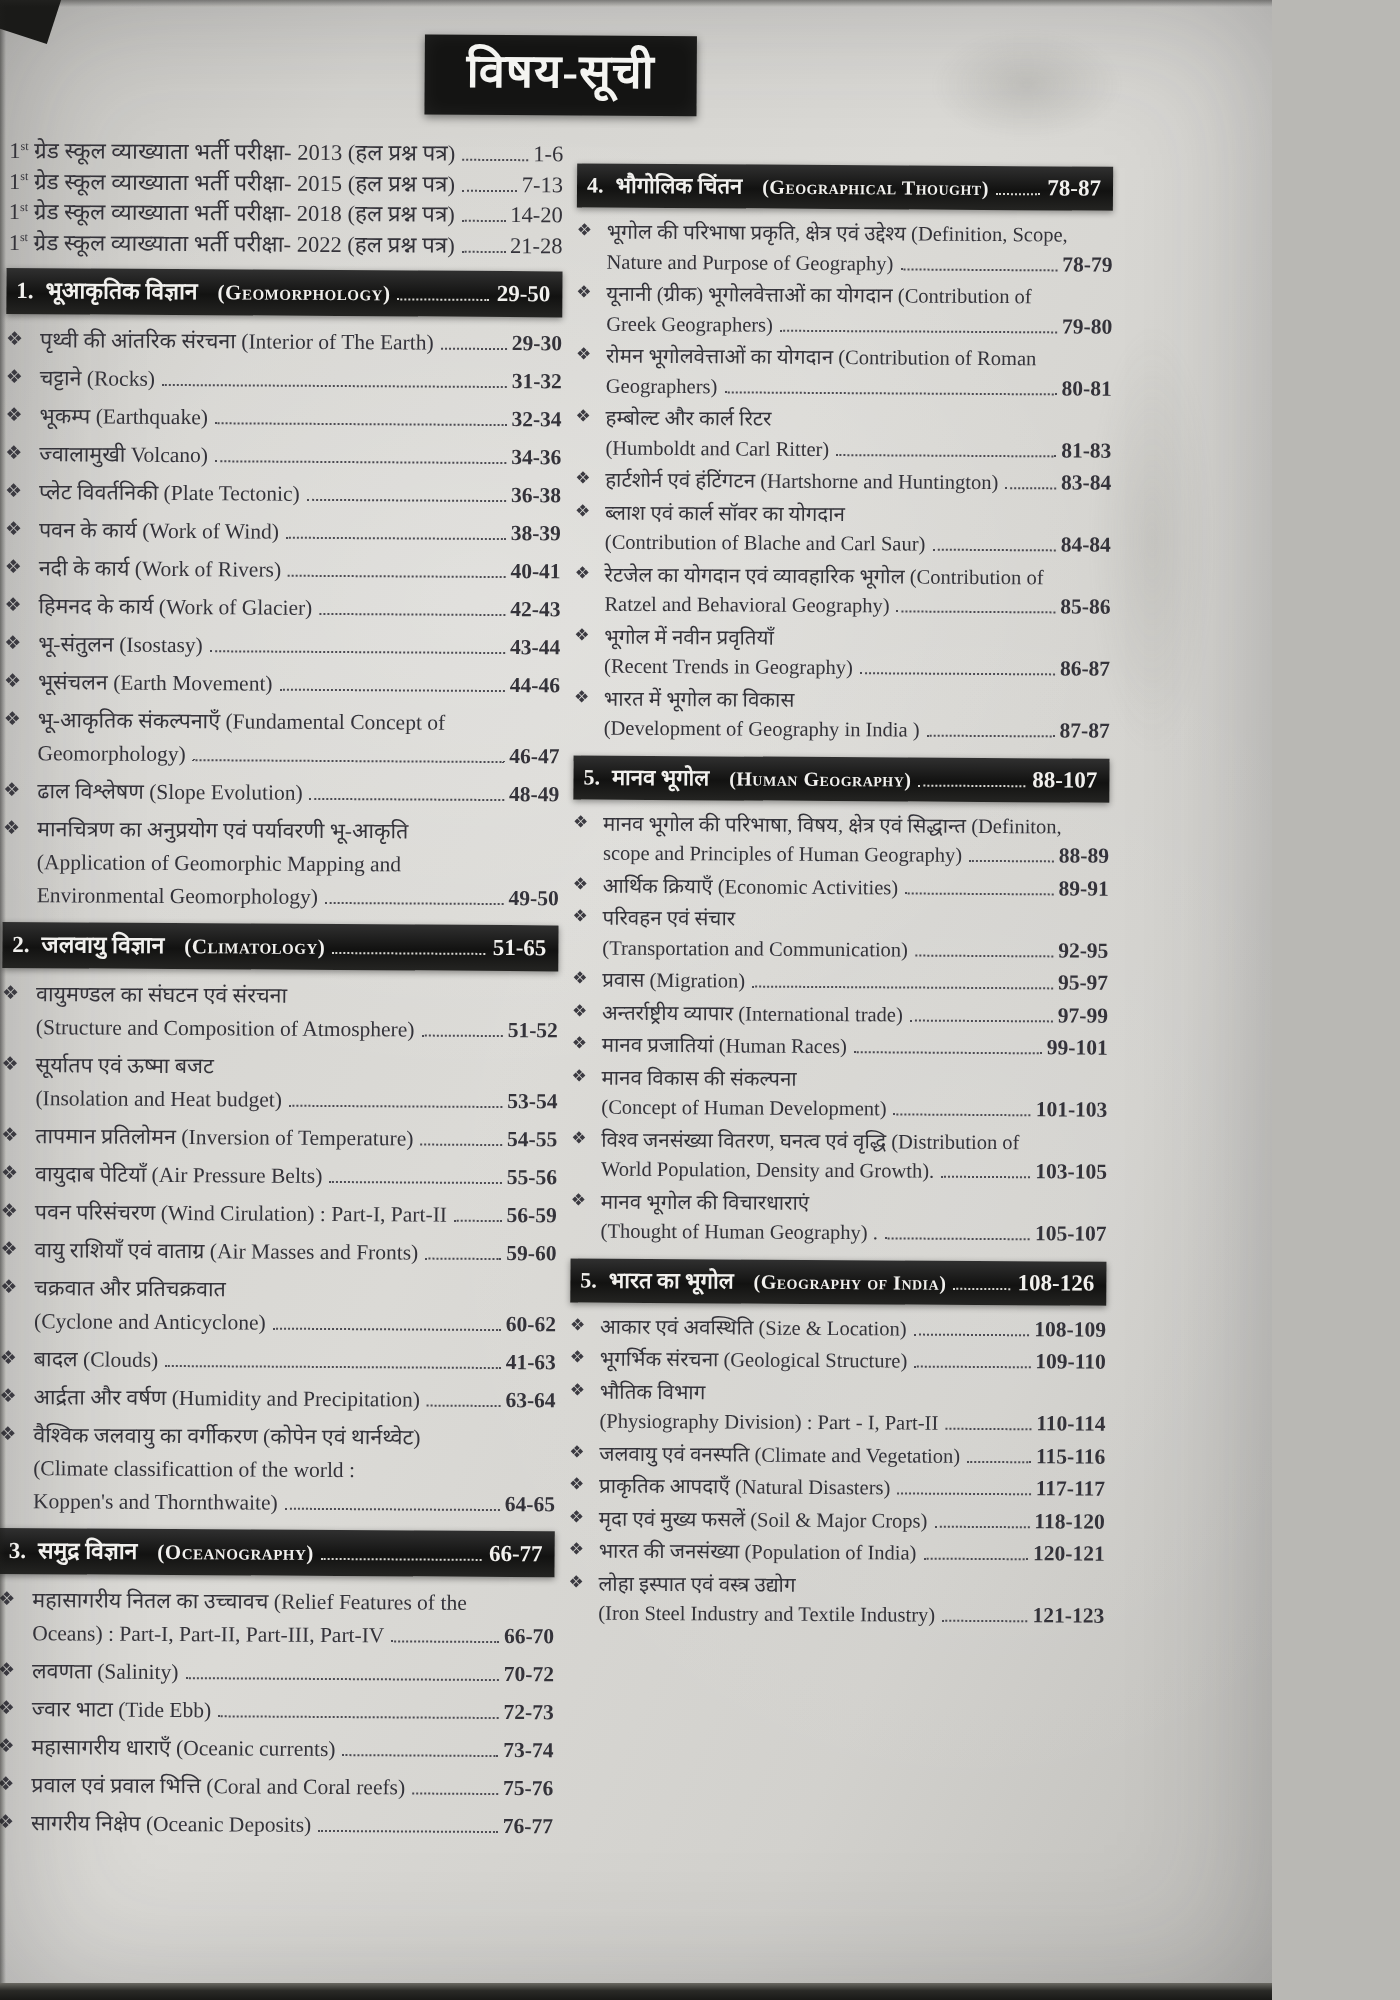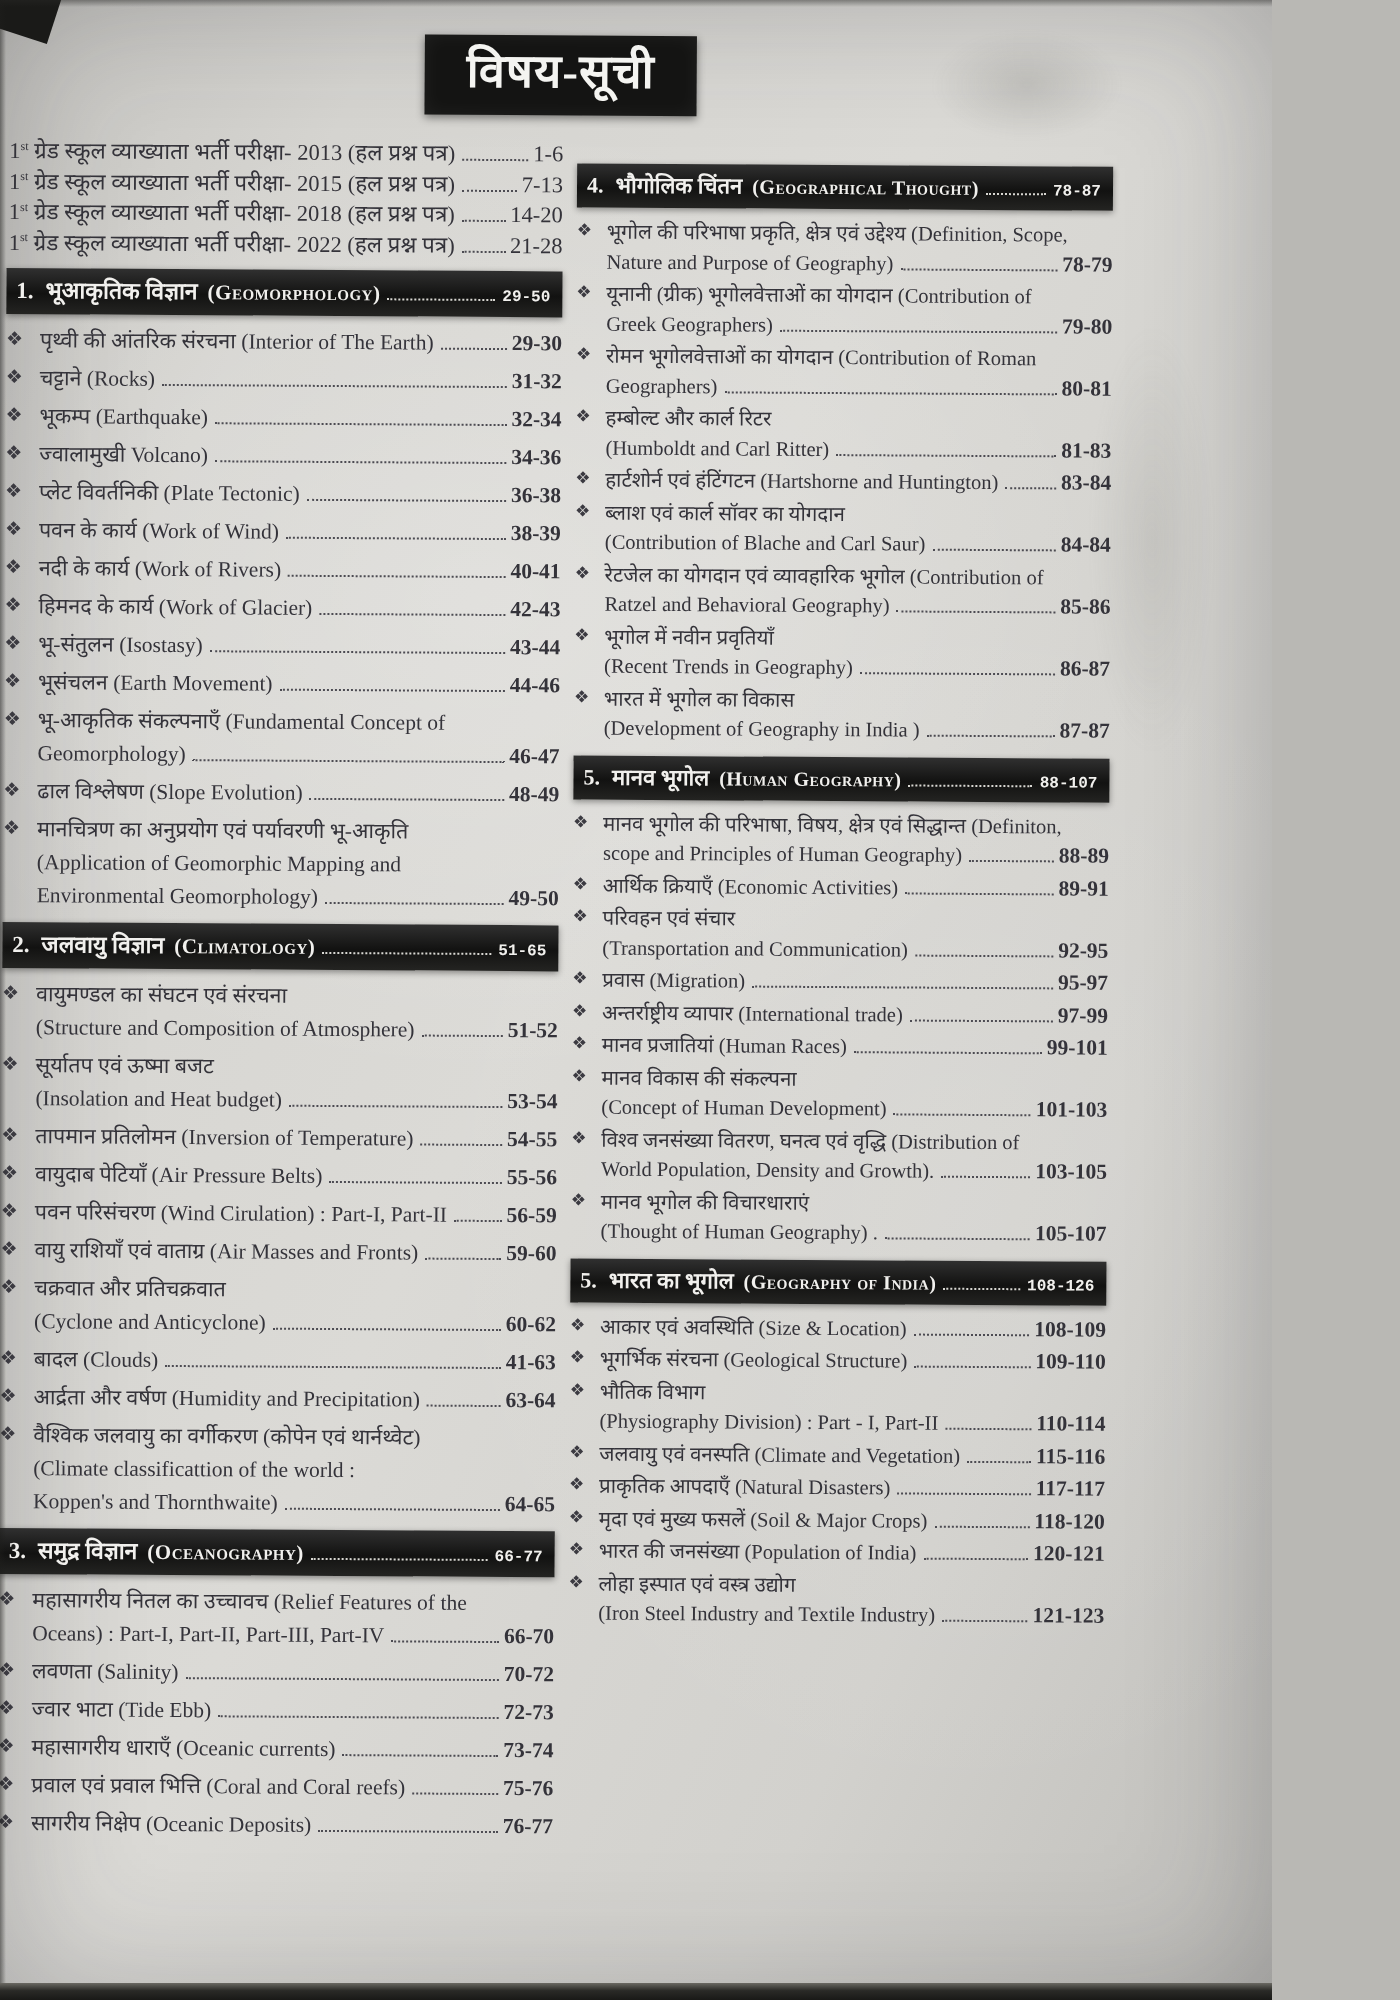--- a/index.html
+++ b/index.html
@@ -39,24 +39,24 @@
   .pages { white-space:nowrap; }
 
   .sec-header {
     display:flex; align-items:baseline;
     background:linear-gradient(180deg,#303030,#121211 55%,#242422);
     color:#f1f0ed; padding:5px 12px 9px 10px; margin:10px 0 10px 0;
     font-size:23px; font-weight:bold;
     box-shadow:0 2px 6px rgba(0,0,0,0.4);
   }
   .sec-num { margin-right:12px; }
-  .sec-hi  { margin-right:10px; white-space:nowrap; }
+  .sec-hi  { margin-right:20px; white-space:nowrap; }
   .sec-en  { font-variant:small-caps; letter-spacing:0.5px; font-size:21px; white-space:nowrap; }
   .hdots { flex:1; border-bottom:2.6px dotted #d8d7d2; margin:0 7px 6px 7px; min-width:8px; }
-  .sec-pages { font-size:16px;font-family:Liberation Mono, monospace; }
+  .sec-pages { font-size:23px; }
 
   .toc-item { display:flex; margin:5px 0; }
   .bullet {
     flex:0 0 34px; width:34px; font-size:19px; color:#3b3a41; padding-top:3px;
     font-family:"DejaVu Sans","Liberation Sans",sans-serif;
   }
   .item-body { flex:1; min-width:0; }
   .line { font-size:21.5px; line-height:33px; }
   .line.last { display:flex; align-items:baseline; }
   .ltext {}

